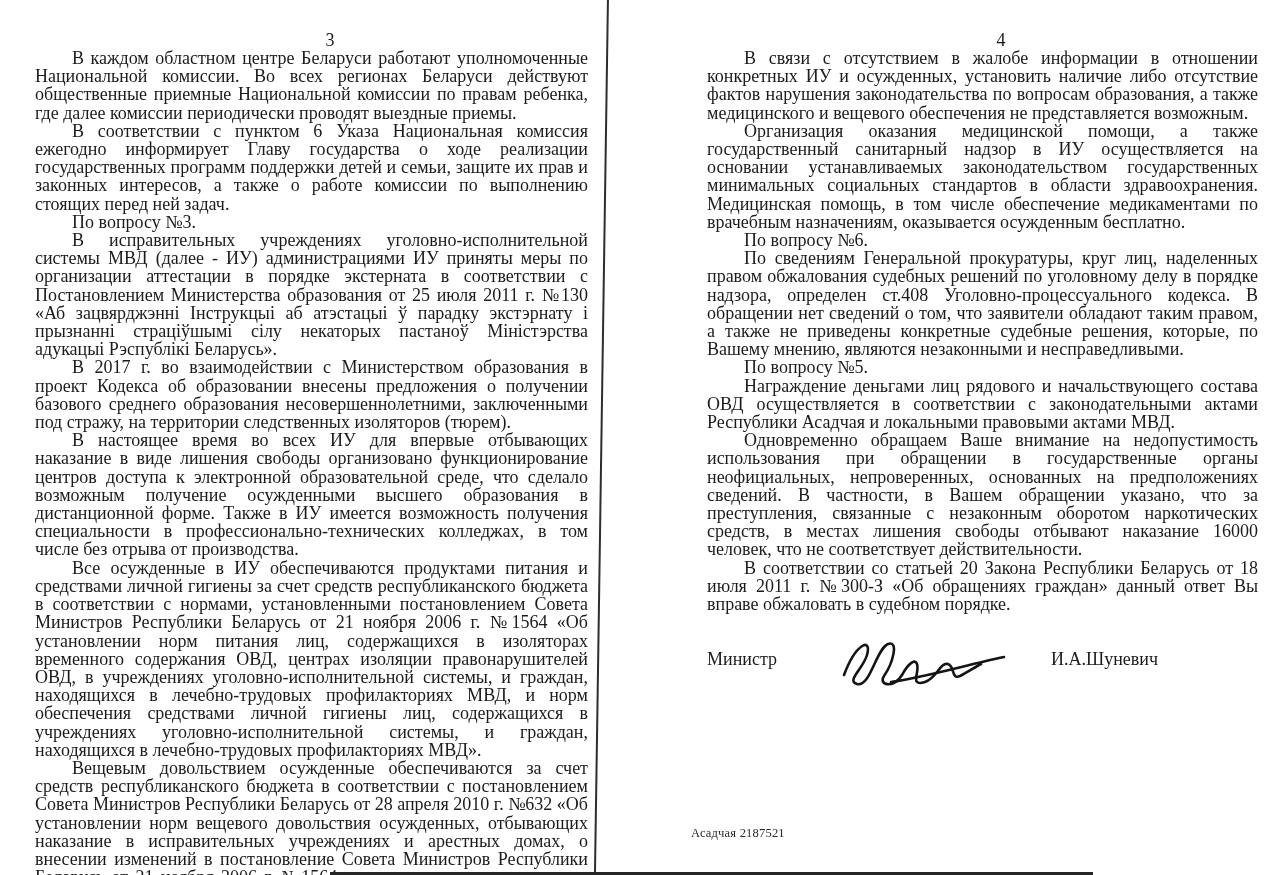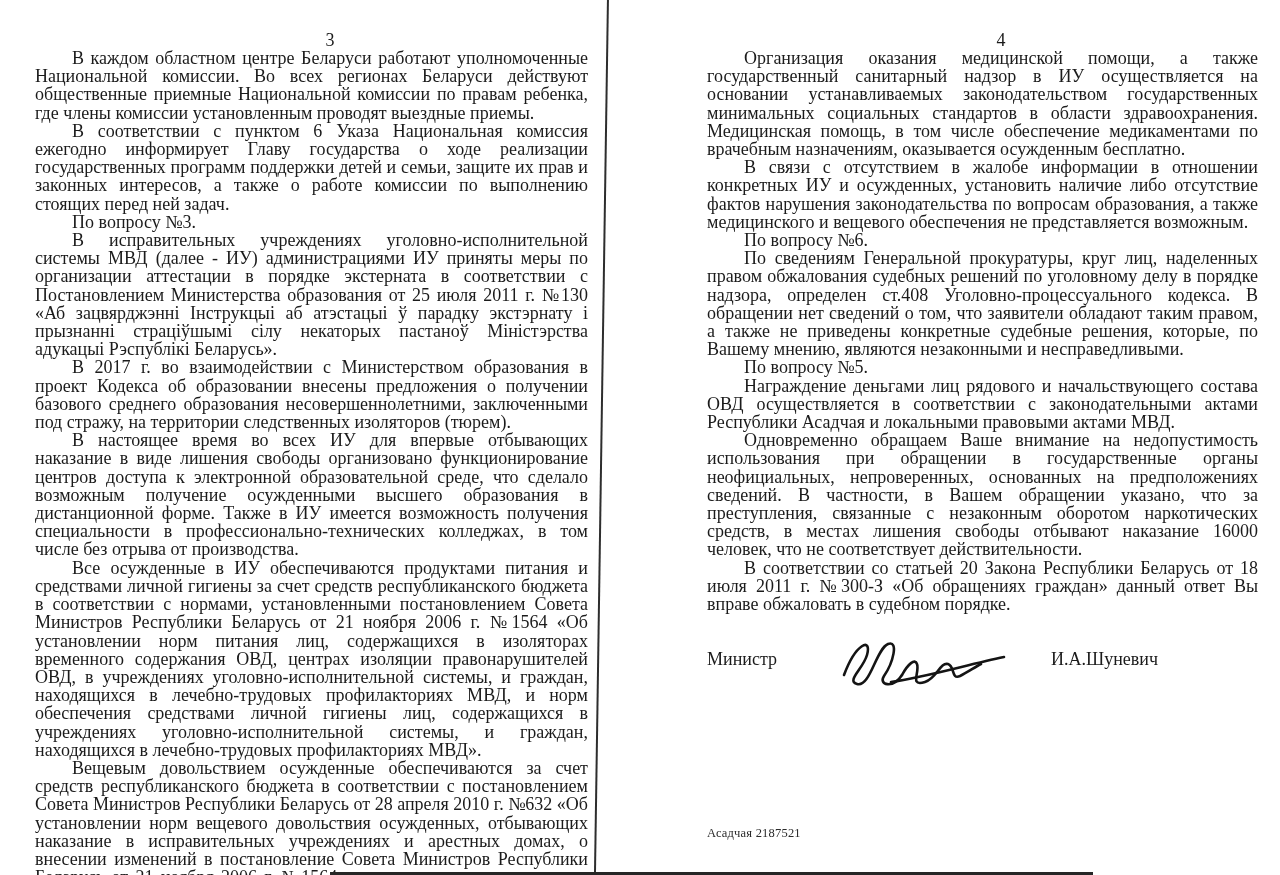--- a/index.html
+++ b/index.html
@@ -34,51 +34,51 @@
     background:#262626;
   }
   #signature-row {
     display:flex; align-items:flex-start; justify-content:space-between;
     margin-top:22px; height:62px; text-align:left;
   }
   #signature-row .sig-label { text-indent:0; line-height:20px; padding-top:14px; }
   #signature-svg { margin-top:0; margin-left:18px; }
   #signature-name { padding-top:14px; margin-right:100px; line-height:20px; }
   #executor-note {
-    position:absolute; left:97px; top:826px;
+    position:absolute; left:81px; top:826px;
     font-size:12.5px; line-height:14px; color:#2a2a2a; letter-spacing:0.2px;
   }
 </style>
 </head>
 <body>
 
 <div id="scan">
 
   <div id="page-left" class="page">
     <div class="page-inner">
       <p class="para page-number">3</p>
       <div>
-          <p class="para">В каждом областном центре Беларуси работают уполномоченные Национальной комиссии. Во всех регионах Беларуси действуют общественные приемные Национальной комиссии по правам ребенка, где члены комиссии установленным проводят выездные приемы.</p>
+          <p class="para">В каждом областном центре Беларуси работают уполномоченные Национальной комиссии. Во всех регионах Беларуси действуют общественные приемные Национальной комиссии по правам ребенка, где далее комиссии периодически проводят выездные приемы.</p>
           <p class="para">В соответствии с пунктом 6 Указа Национальная комиссия ежегодно информирует Главу государства о ходе реализации государственных программ поддержки детей и семьи, защите их прав и законных интересов, а также о работе комиссии по выполнению стоящих перед ней задач.</p>
           <p class="para heading"><span class="u">По вопросу №3.</span></p>
           <p class="para">В исправительных учреждениях уголовно-исполнительной системы МВД (далее - ИУ) администрациями ИУ приняты меры по организации аттестации в порядке экстерната в соответствии с Постановлением Министерства образования от 25 июля 2011 г. №130 «Аб зацвярджэнні Інструкцыі аб атэстацыі ў парадку экстэрнату і прызнанні страціўшымі сілу некаторых пастаноў Міністэрства адукацыі Рэспублікі Беларусь».</p>
           <p class="para">В 2017 г. во взаимодействии с Министерством образования в проект Кодекса об образовании внесены предложения о получении базового среднего образования несовершеннолетними, заключенными под стражу, на территории следственных изоляторов (тюрем).</p>
           <p class="para">В настоящее время во всех ИУ для впервые отбывающих наказание в виде лишения свободы организовано функционирование центров доступа к электронной образовательной среде, что сделало возможным получение осужденными высшего образования в дистанционной форме. Также в ИУ имеется возможность получения специальности в профессионально-технических колледжах, в том числе без отрыва от производства.</p>
           <p class="para">Все осужденные в ИУ обеспечиваются продуктами питания и средствами личной гигиены за счет средств республиканского бюджета в соответствии с нормами, установленными постановлением Совета Министров Республики Беларусь от 21 ноября 2006 г. №1564 «Об установлении норм питания лиц, содержащихся в изоляторах временного содержания ОВД, центрах изоляции правонарушителей ОВД, в учреждениях уголовно-исполнительной системы, и граждан, находящихся в лечебно-трудовых профилакториях МВД, и норм обеспечения средствами личной гигиены лиц, содержащихся в учреждениях уголовно-исполнительной системы, и граждан, находящихся в лечебно-трудовых профилакториях МВД».</p>
           <p class="para">Вещевым довольствием осужденные обеспечиваются за счет средств республиканского бюджета в соответствии с постановлением Совета Министров Республики Беларусь от 28 апреля 2010 г. №632 «Об установлении норм вещевого довольствия осужденных, отбывающих наказание в исправительных учреждениях и арестных домах, о внесении изменений в постановление Совета Министров Республики Беларусь от 21 ноября 2006 г. №1564 и признании утратившим силу постановления Совета Министров Республики Беларусь от 15 сентября 2006 г. №1219».</p>
         </div>
     </div>
   </div>
 
   <div id="page-right" class="page">
     <div class="page-inner">
       <p class="para page-number">4</p>
       <div>
+          <p class="para">В связи с отсутствием в жалобе информации в отношении конкретных ИУ и осужденных, установить наличие либо отсутствие фактов нарушения законодательства по вопросам образования, а также медицинского и вещевого обеспечения не представляется возможным.</p>
           <p class="para">Организация оказания медицинской помощи, а также государственный санитарный надзор в ИУ осуществляется на основании устанавливаемых законодательством государственных минимальных социальных стандартов в области здравоохранения. Медицинская помощь, в том числе обеспечение медикаментами по врачебным назначениям, оказывается осужденным бесплатно.</p>
-          <p class="para">В связи с отсутствием в жалобе информации в отношении конкретных ИУ и осужденных, установить наличие либо отсутствие фактов нарушения законодательства по вопросам образования, а также медицинского и вещевого обеспечения не представляется возможным.</p>
           <p class="para heading"><span class="u">По вопросу №6.</span></p>
           <p class="para">По сведениям Генеральной прокуратуры, круг лиц, наделенных правом обжалования судебных решений по уголовному делу в порядке надзора, определен ст.408 Уголовно-процессуального кодекса. В обращении нет сведений о том, что заявители обладают таким правом, а также не приведены конкретные судебные решения, которые, по Вашему мнению, являются незаконными и несправедливыми.</p>
           <p class="para heading"><span class="u">По вопросу №5.</span></p>
           <p class="para">Награждение деньгами лиц рядового и начальствующего состава ОВД осуществляется в соответствии с законодательными актами Республики Асадчая и локальными правовыми актами МВД.</p>
           <p class="para">Одновременно обращаем Ваше внимание на недопустимость использования при обращении в государственные органы неофициальных, непроверенных, основанных на предположениях сведений. В частности, в Вашем обращении указано, что за преступления, связанные с незаконным оборотом наркотических средств, в местах лишения свободы отбывают наказание 16000 человек, что не соответствует действительности.</p>
           <p class="para">В соответствии со статьей 20 Закона Республики Беларусь от 18 июля 2011 г. №300-З «Об обращениях граждан» данный ответ Вы вправе обжаловать в судебном порядке.</p>
         </div>
 
       <div id="signature-row">
         <span class="sig-label">Министр</span>

